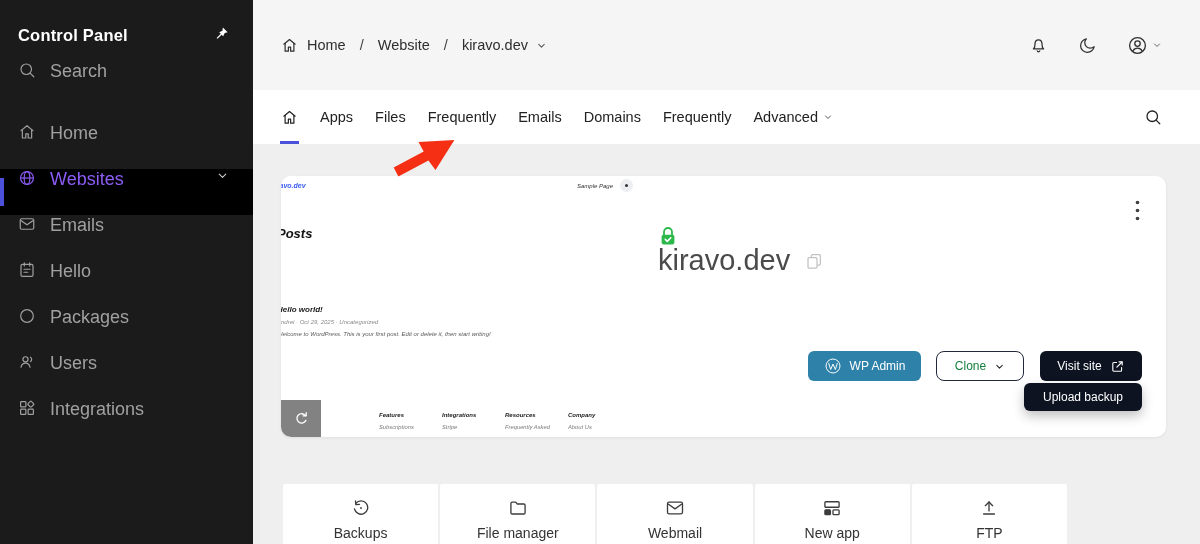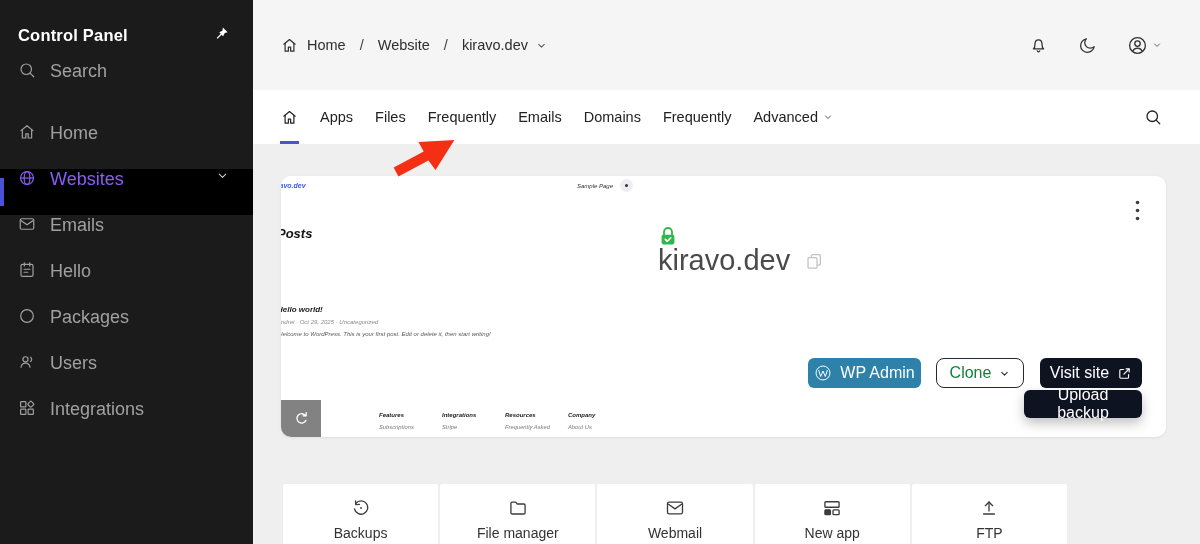--- a/index.html
+++ b/index.html
@@ -61,21 +61,21 @@
   .pv-col-title { font-size:6px; font-weight:700; color:#222; }
   .pv-col-link { margin-top:6px; font-size:5.8px; color:#7a7a7a; }
   .pv-refresh { position:absolute; left:0; bottom:0; width:40px; height:37px; background:#828282; border:none; display:flex; align-items:center; justify-content:center; color:#fff; cursor:pointer; }
 
   
   .ssl-lock { position:absolute; left:379px; top:50px; }
   .title-row { position:absolute; left:377px; top:68px; display:flex; align-items:center; gap:15px; }
   .site-title { font-size:29px; color:#4a4a4a; }
   .copy-btn { background:none; border:none; padding:0; cursor:pointer; color:#c2c2c2; display:flex; }
 
-  .btn { display:flex; align-items:center; justify-content:center; gap:8px; font-size:16px; font-family:"Liberation Sans",sans-serif; cursor:pointer; border:none; border-radius:6px;margin-top:7px; }
+  .btn { display:flex; align-items:center; justify-content:center; gap:8px; font-size:12px; font-family:"Liberation Sans",sans-serif; cursor:pointer; border:none; border-radius:6px; }
   .btn-wp { position:absolute; left:527px; top:175px; width:113px; height:30px; background:#2e81a8; color:#fff; }
   .btn-clone { position:absolute; left:655px; top:175px; width:88px; height:30px; background:#fff; color:#15803d; border:1.5px solid #23283a; border-radius:8px; }
   .btn-visit { position:absolute; left:759px; top:175px; width:102px; height:30px; background:#0d1321; color:#fff; }
   .btn-upload { position:absolute; left:743px; top:207px; width:118px; height:28px; background:#0d1321; color:#fff; box-shadow:0 5px 12px rgba(0,0,0,.25); }
 
   
   .quick-row { position:absolute; left:72px; top:315px; width:784px; display:flex; gap:2px;margin-top:25px; }
   .qa-card { flex:1; height:70px; background:#fff; border-radius:2px; display:flex; flex-direction:column; align-items:center; justify-content:center; gap:7px; color:#333; font-size:14px; cursor:pointer; }
   .qa-card svg { color:#3c3c3c; }
 </style>

